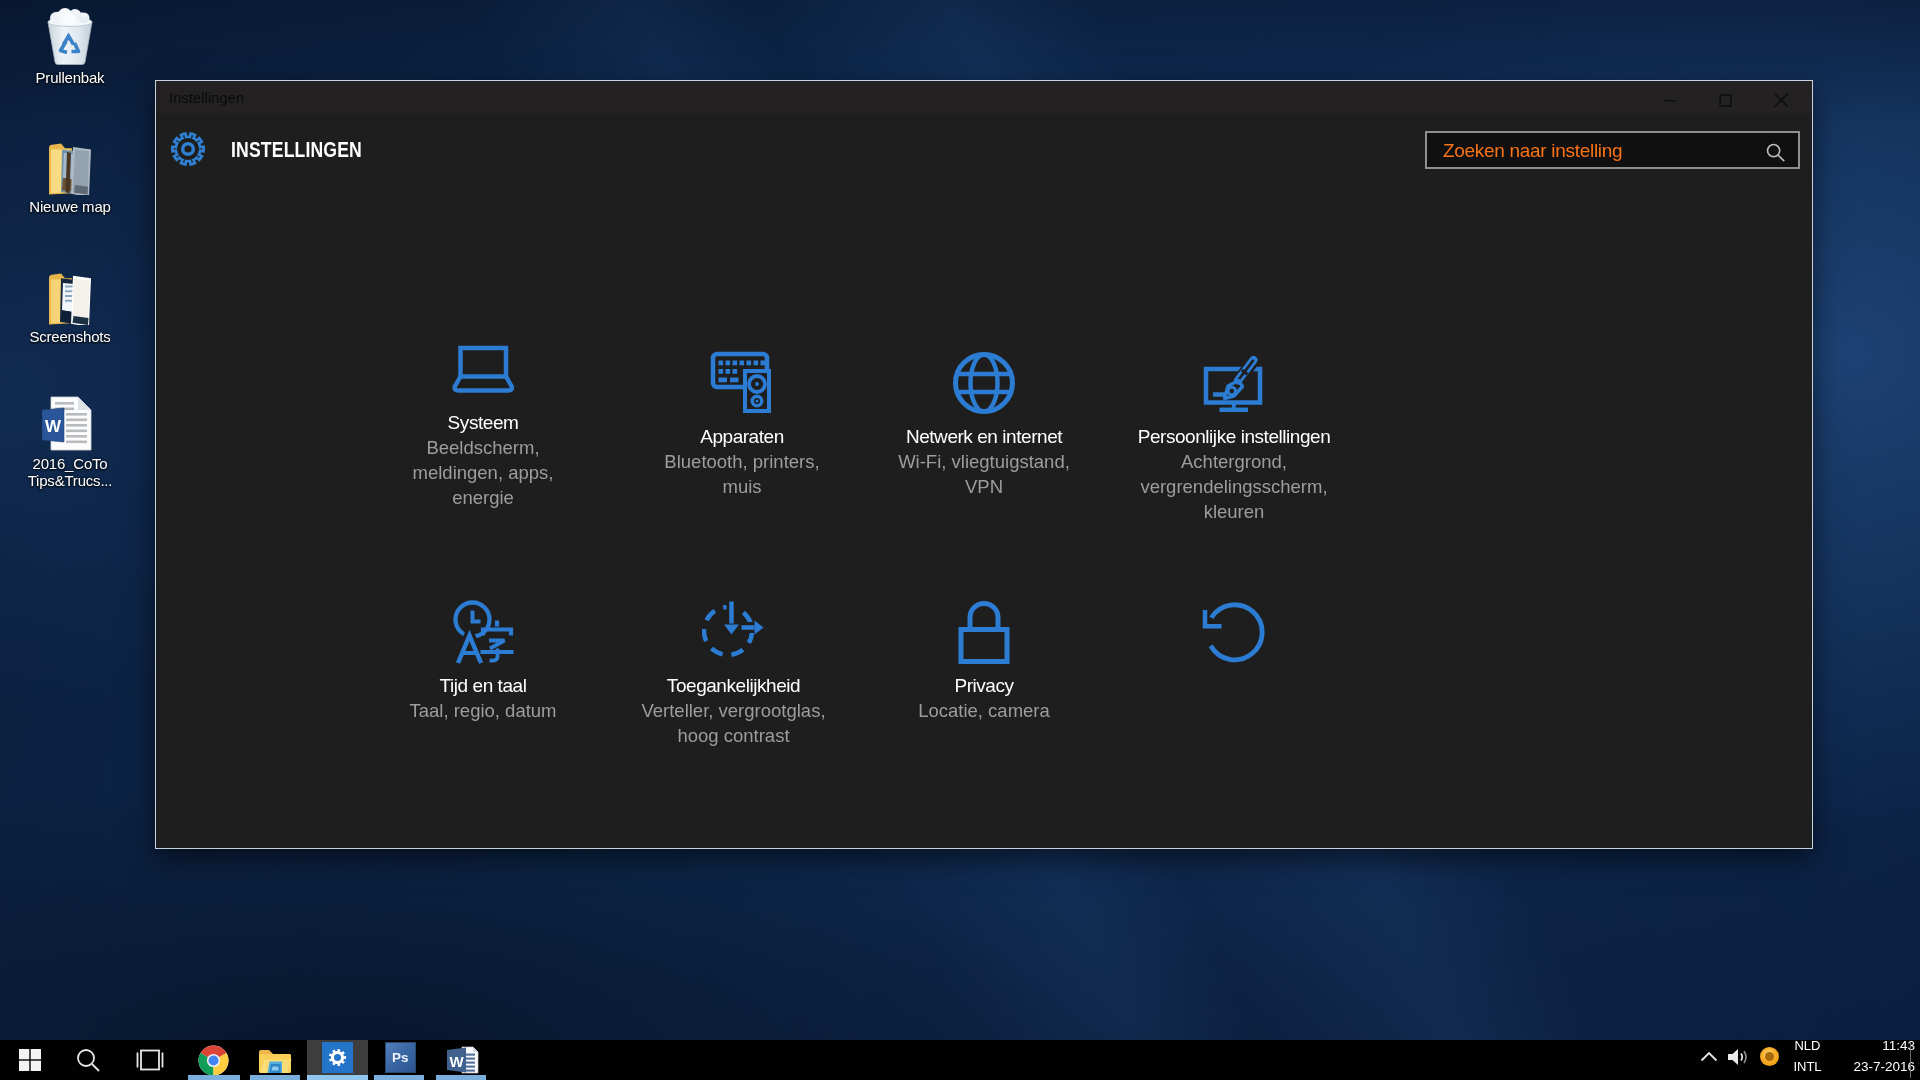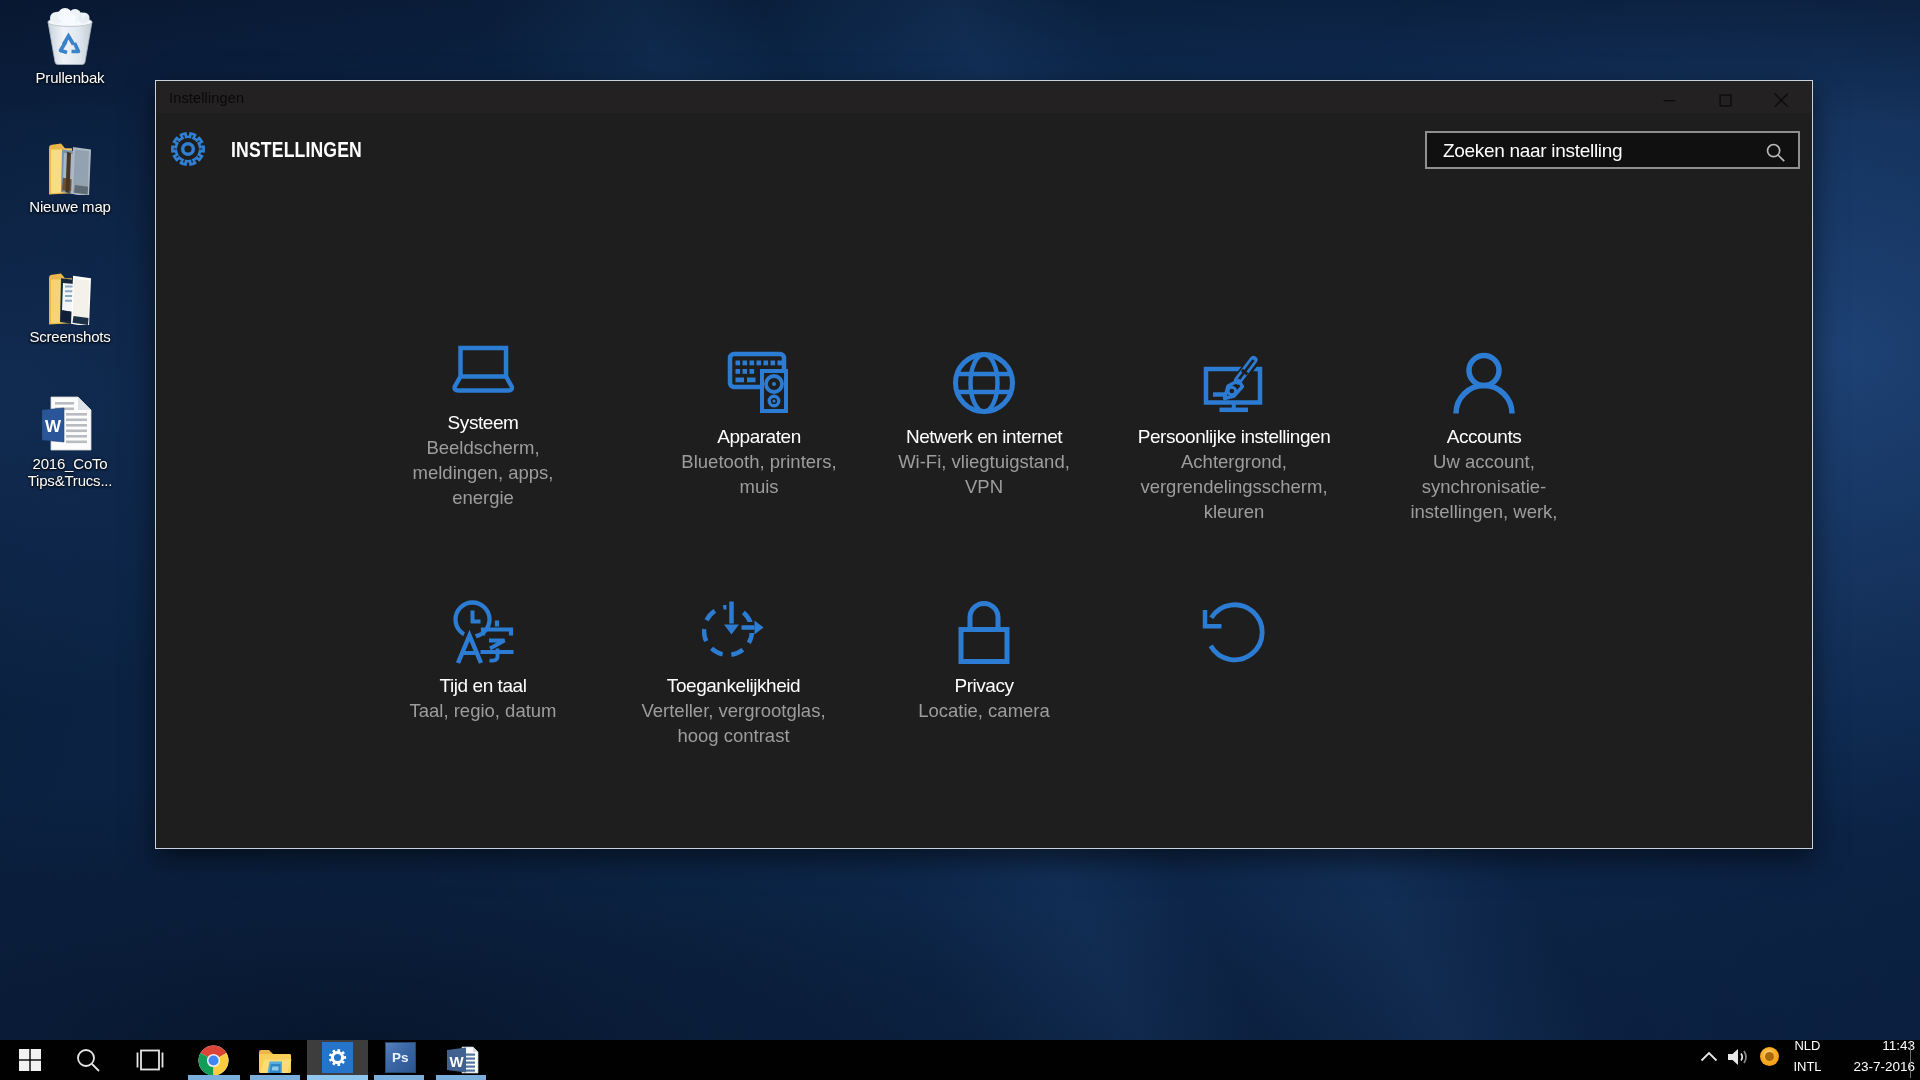--- a/index.html
+++ b/index.html
@@ -27,21 +27,21 @@
          background:#1f1e1e; border:1px solid #c8d1dd; box-shadow:0 10px 26px rgba(0,0,0,0.55); }
   .titlebar { position:absolute; left:0; top:0; width:100%; height:32px; background:#242122; }
   .titletext { position:absolute; left:13px; top:9px; font-size:14.5px; color:#090909; letter-spacing:0.15px;}
   .caption { position:absolute; top:3px; right:3px; height:32px; display:flex; }
   .caption .cb { width:56px; height:32px; display:flex; align-items:center; justify-content:center; }
   .hdr-gear { position:absolute; left:15px; top:51px; }
   .apptitle { position:absolute; left:75px; top:56px; font-size:22px; font-weight:bold; color:#fff;
               letter-spacing:0.2px; transform:scaleX(0.80); transform-origin:left center; }
   .searchbox { position:absolute; right:12px; top:50px; width:375px; height:38px; background:#101010;
                border:2px solid #8f8f8f; }
-  .searchbox .ph { position:absolute; left:16px; top:7px; font-size:19px; color:#ffffff; letter-spacing:-0.3px;}
+  .searchbox .ph { position:absolute; left:16px; top:7px; font-size:19px; color:#f97316; letter-spacing:-0.3px;}
   .searchbox svg { position:absolute; right:12px; top:9px; }
   
   .tile { position:absolute; width:250px; text-align:center; }
   .tile svg { display:block; margin:0 auto; }
   .tile .t { margin-top:9px; font-size:19px; color:#fff; letter-spacing:-0.45px; line-height:25px;}
   .tile .s { font-size:18.5px; color:#9d9d9d; letter-spacing:0px; line-height:25px; }
   
   .taskbar { position:absolute; left:0; top:1040px; width:1920px; height:40px; background:#010101; }
   .tb { position:absolute; top:0; height:40px; display:flex; align-items:center; justify-content:center; }
   .uline { position:absolute; top:35px; height:5px; background:#79aedd; }
@@ -165,21 +165,21 @@
       </svg>
     </div>
 <div class="tile" style="left:202px;top:256px">
         <svg width="64" height="64" viewBox="0 0 64 64" fill="none" stroke="#2b7cd2" stroke-width="4.5">
 <rect x="9.5" y="11" width="45.5" height="28.5"></rect>
 <path d="M9.5,39.5 L3.8,49.5 Q2.8,53.5 7.3,53.5 L57.2,53.5 Q61.7,53.5 60.7,49.5 L55,39.5" stroke-linejoin="round"></path>
 </svg>
         <div class="t">Systeem</div>
         <div class="s">Beeldscherm,<br>meldingen, apps,<br>energie</div>
       </div>
-<div class="tile" style="left:478px;top:270px">
+<div class="tile" style="left:461px;top:270px">
         <svg width="64" height="64" viewBox="0 0 64 64" fill="none">
 <rect x="3" y="3" width="54" height="33" rx="4" stroke="#2b7cd2" stroke-width="4.5"></rect>
 <g fill="#2b7cd2" stroke="none">
 <rect x="8.5" y="9.5" width="4.6" height="4.8"></rect>
             <rect x="15.5" y="9.5" width="4.6" height="4.8"></rect>
             <rect x="22.5" y="9.5" width="4.6" height="4.8"></rect>
             <rect x="29.5" y="9.5" width="4.6" height="4.8"></rect>
             <rect x="36.5" y="9.5" width="4.6" height="4.8"></rect>
             <rect x="43.5" y="9.5" width="4.6" height="4.8"></rect>
             <rect x="50.5" y="9.5" width="4.6" height="4.8"></rect>
@@ -217,28 +217,20 @@
 <path d="M51.5,9 L36,29.5" stroke-width="8" stroke-linecap="round"></path>
 <path d="M51.5,9 L36,29.5" stroke="#1f1e1e" stroke-width="2.6"></path>
 <path d="M39.8,19.0 L45.3,23.2" stroke="#1f1e1e" stroke-width="3.2"></path>
 <path d="M36.5,29.5 L26,35 L22.5,47.5 L32,45 L40.5,35.5 Z" stroke-width="3.4" stroke-linejoin="round"></path>
 <circle cx="29.8" cy="40" r="3.8" stroke-width="3"></circle>
 <path d="M11,43.5 H23" stroke-width="4.5"></path>
 </svg>
         <div class="t">Persoonlijke instellingen</div>
         <div class="s">Achtergrond,<br>vergrendelingsscherm,<br>kleuren</div>
       </div>
-<div class="tile" style="left:1203px;top:270px">
-        <svg width="64" height="64" viewBox="0 0 64 64" fill="none" stroke="#2b7cd2">
-<circle cx="32" cy="19.5" r="15" stroke-width="5.5"></circle>
-<path d="M4,62.5 A28,28 0 0 1 60,62.5" stroke-width="5.5"></path>
-</svg>
-        <div class="t">Accounts</div>
-        <div class="s">Uw account,<br>synchronisatie-<br>instellingen, werk,</div>
-      </div>
 <div class="tile" style="left:202px;top:519px">
         <svg width="64" height="64" viewBox="0 0 64 64" fill="none" stroke="#2b7cd2">
 <circle cx="21.5" cy="19.5" r="17" stroke-width="4.3"></circle>
 <path d="M21.5,10.5 V21.5 H29.5" stroke-width="4"></path>
 <path d="M7,63 L18.5,35.5 L30,63" stroke="#1f1e1e" stroke-width="11"></path>
 <path d="M7,63 L18.5,35.5 L30,63" stroke-width="4.5"></path>
 <path d="M11.5,53 H25.5" stroke-width="4"></path>
 <path d="M46,20.5 V26.5" stroke-width="4.2"></path>
 <path d="M32,35.5 V29.5 H60 V35.5" stroke-width="4.2"></path>
 <path d="M38,40.5 H53.5 L39,48.5" stroke-width="3.8"></path>

